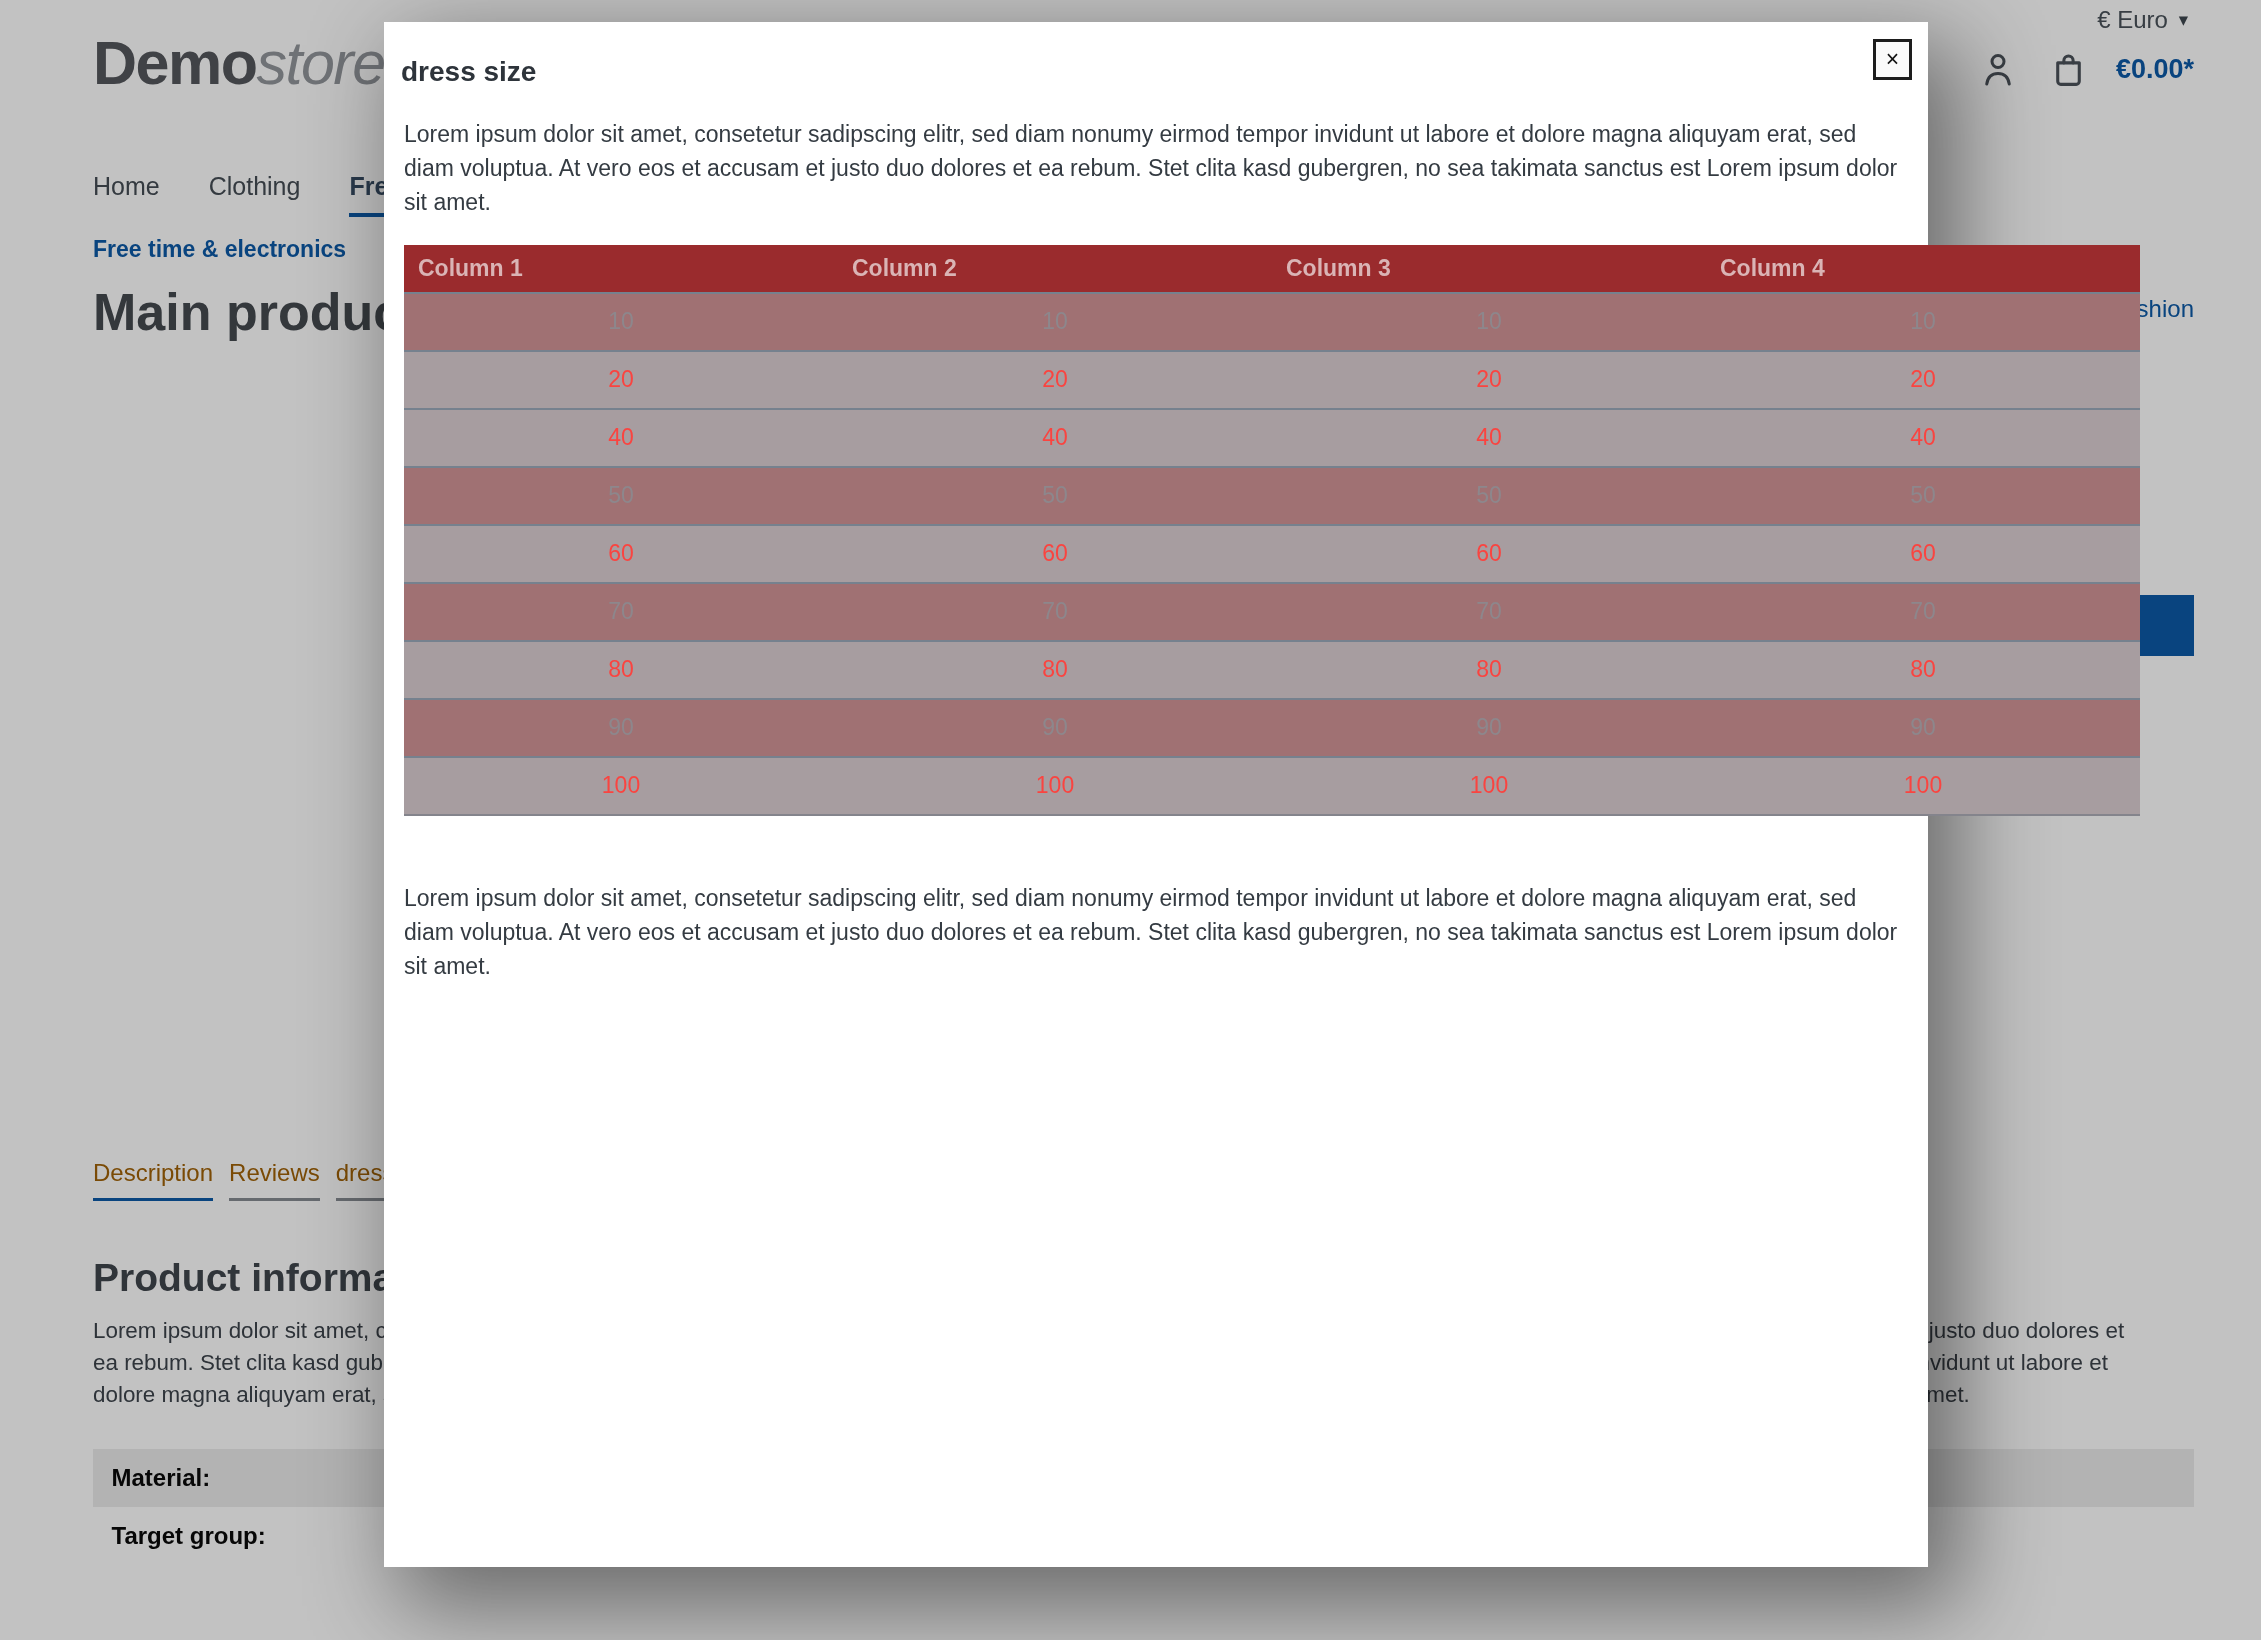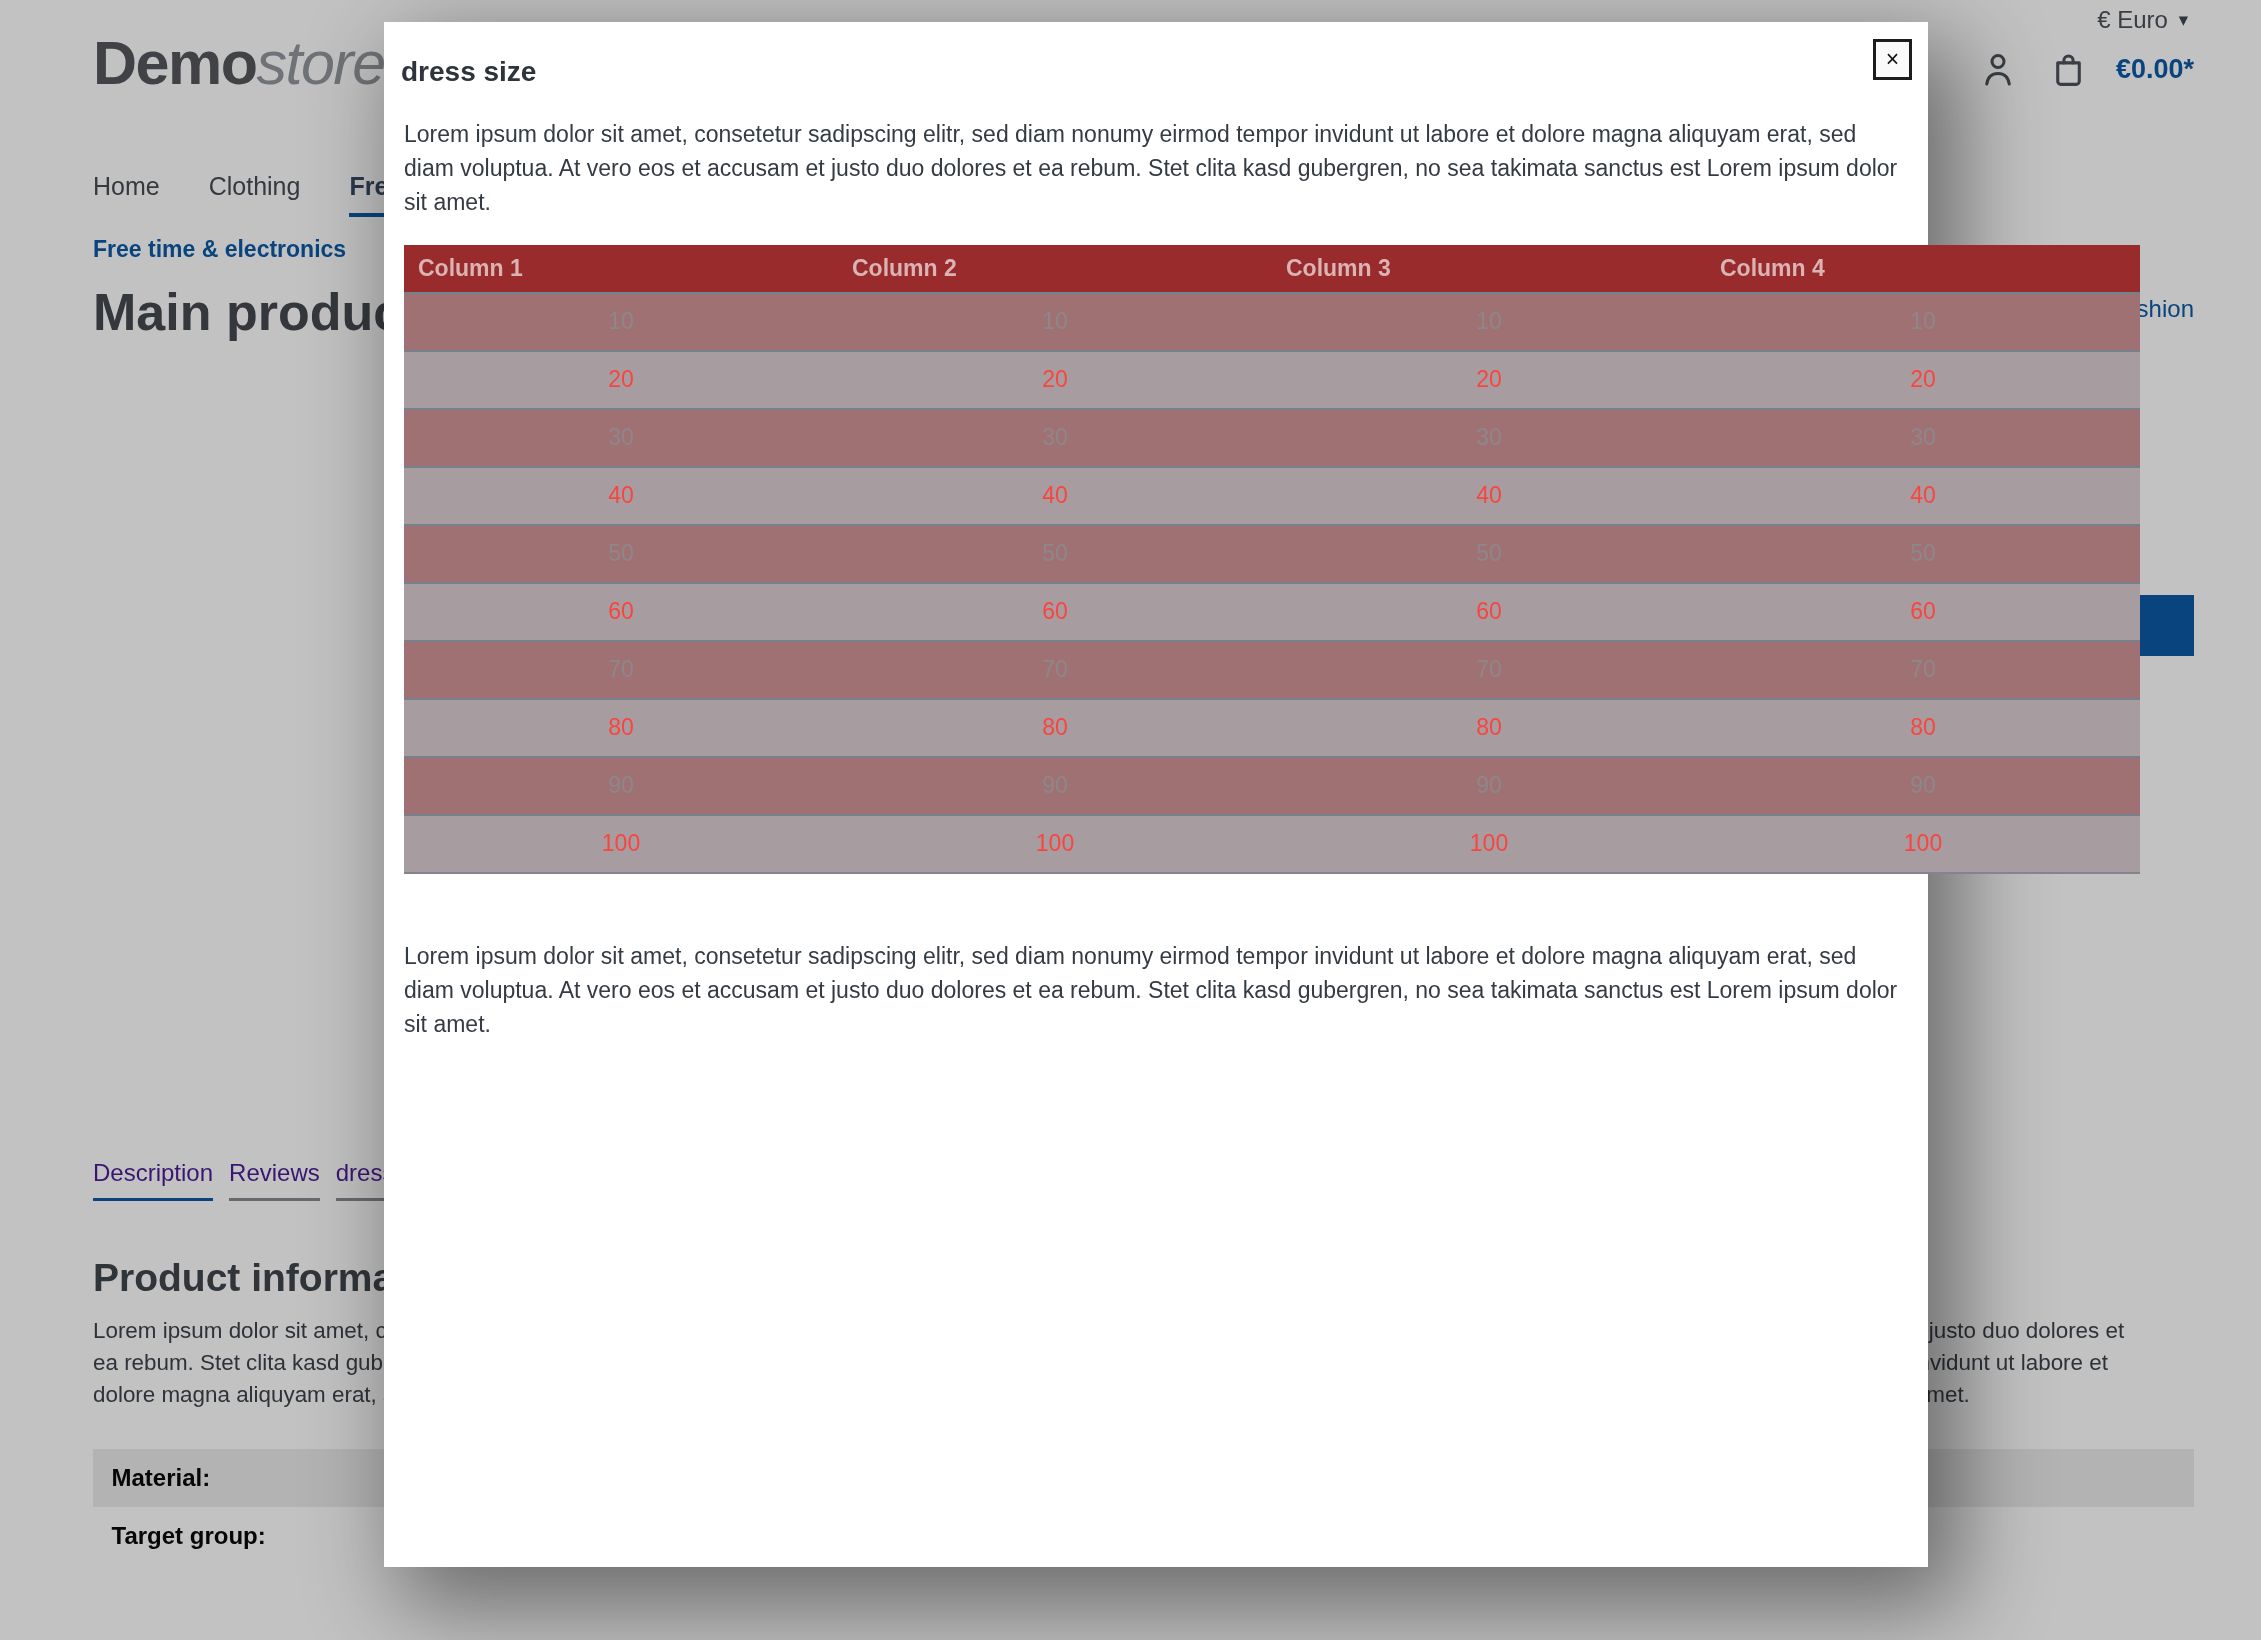--- a/index.html
+++ b/index.html
@@ -41,21 +41,21 @@
                   color:#0d5aa7; white-space:nowrap; }
 
   .buy-btn { position:absolute; top:595px; right:67px; width:463px; height:61px;
              background:#0d5aa7; border:none; color:#eef2f6; font-size:27px;
              font-weight:700; font-family:"Liberation Sans", sans-serif;
              display:flex; align-items:center; justify-content:center;
              white-space:nowrap; overflow:hidden; }
 
   
   .tabs { position:absolute; left:93px; top:1159px; display:flex; gap:16px;
-          font-size:24px; color:#4c1d95; white-space:nowrap; }
+          font-size:24px; color:#a16207; white-space:nowrap; }
   .tab { padding-bottom:10.8px; border-bottom:3.9px solid #868c93; }
   .tab.active { border-bottom-color:#0d5aa7; }
 
   
   .h2 { position:absolute; left:93px; top:1256px; font-size:39px; font-weight:800;
         color:#40464d; white-space:nowrap; }
   .info-p { position:absolute; left:93px; top:1315px; width:2101px;
             font-size:22.4px; line-height:32px; color:#3d444c; }
   .info-line { white-space:nowrap; overflow:hidden; width:2101px; }
 
@@ -186,26 +186,20 @@
             <td>10</td>
             <td>10</td>
             <td>10</td>
           </tr>
           <tr class="even">
             <td>20</td>
             <td>20</td>
             <td>20</td>
             <td>20</td>
           </tr>
-          <tr class="odd">
-            <td>30</td>
-            <td>30</td>
-            <td>30</td>
-            <td>30</td>
-          </tr>
           <tr class="even">
             <td>40</td>
             <td>40</td>
             <td>40</td>
             <td>40</td>
           </tr>
           <tr class="odd">
             <td>50</td>
             <td>50</td>
             <td>50</td>

